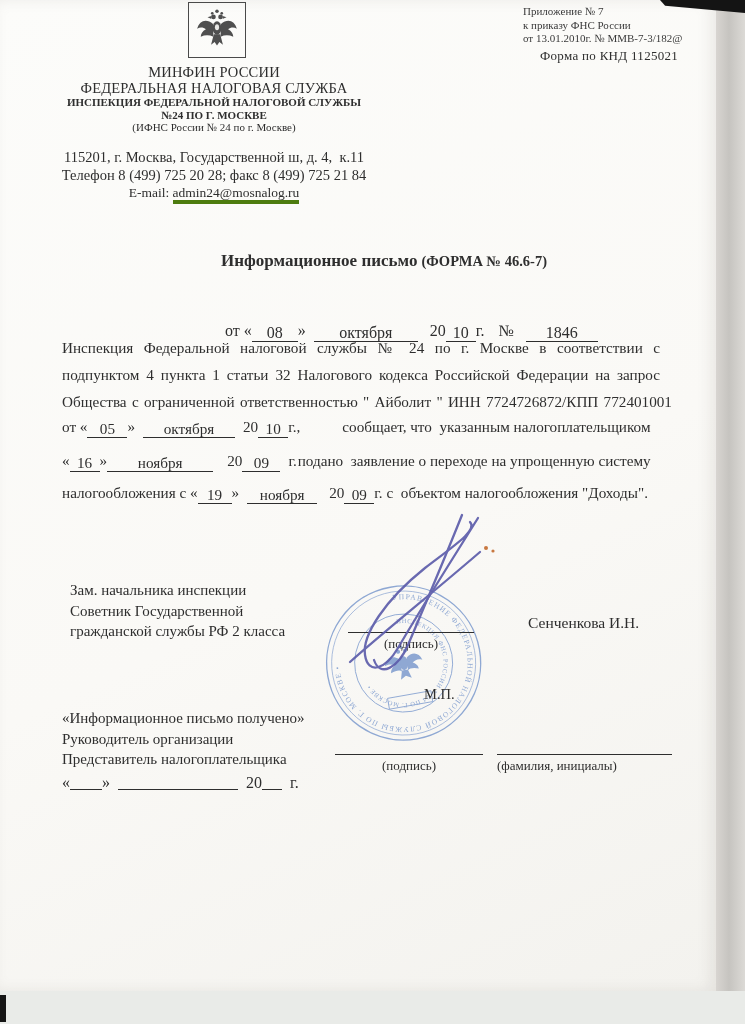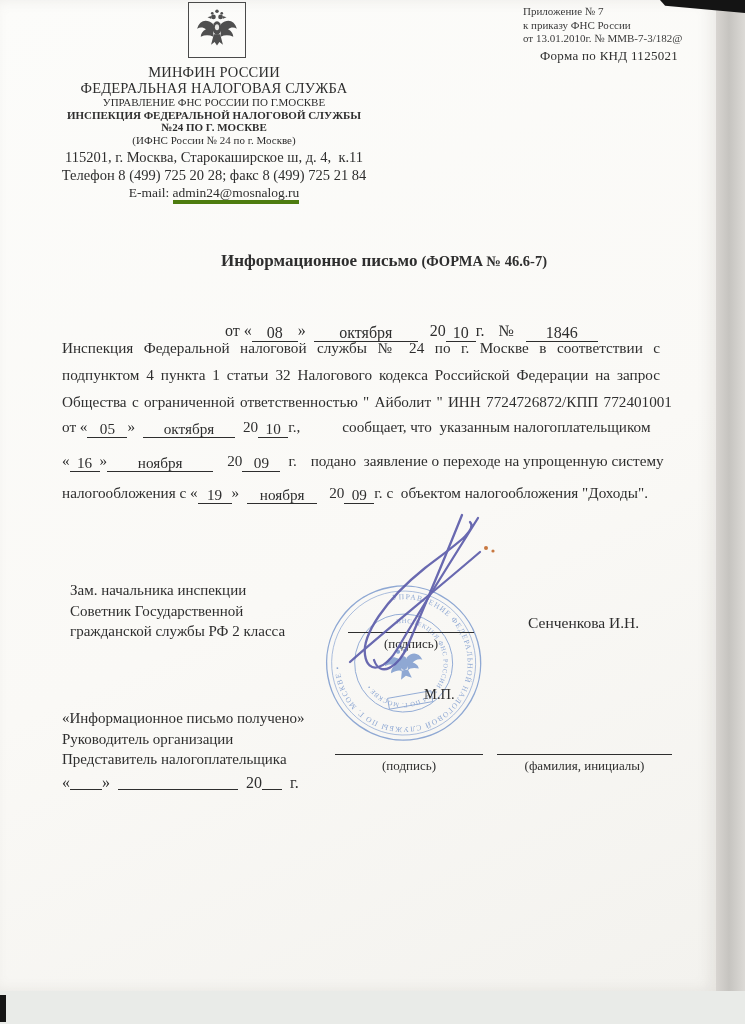--- a/index.html
+++ b/index.html
@@ -63,21 +63,21 @@
   .signer{left:528px;top:614px;font-size:15.5px;}
   .mp{left:424px;top:686px;font-size:14.5px;z-index:4;}
 
   .stamp-svg{left:314px;top:573px;z-index:2;transform:rotate(-10deg);opacity:.85;}
   .signature-svg{left:335px;top:500px;z-index:5;}
 
   .ack{left:62px;top:708px;font-size:15px;line-height:20.5px;}
   .sigline-bl{left:335px;top:754px;width:148px;border-top:1.2px solid #2e2e2e;}
   .sigcap-bl{left:335px;top:758px;width:148px;text-align:center;font-size:13px;}
   .sigline-br{left:497px;top:754px;width:175px;border-top:1.2px solid #2e2e2e;}
-  .sigcap-br{left:497px;top:758px;width:175px;text-align:center;font-size:13px;}
+  .sigcap-br{left:497px;top:758px;width:175px;text-align:left;font-size:13px;}
   .ack-date{left:62px;top:774px;font-size:16px;}
 </style>
 </head>
 <body>
 
 <div class="abs paper"></div>
 <div class="abs edge-strip"></div>
 <div class="abs corner-wedge"></div>
 <div class="abs bottom-band"></div>
 <div class="abs bottom-mark"></div>
@@ -106,28 +106,27 @@
         <path d="M26 37 L34 37 L37.5 50 L33 46.5 L30 51 L27 46.5 L22.5 50 Z"></path>
         <ellipse cx="30" cy="28" rx="2.6" ry="3.8" fill="#e9e9e6"></ellipse>
       </g>
     </svg>
   </span>
 </div>
 
 <div class="abs org">
   <div class="l-big t">МИНФИН РОССИИ</div>
   <div class="l-big t">ФЕДЕРАЛЬНАЯ НАЛОГОВАЯ СЛУЖБА</div>
-  <div class="l-small t">УПРАВЛЕНИЕ ФНС РОССИИ ПО Г.МОСКВЕ</div>
   <div class="l-small l-bold t">ИНСПЕКЦИЯ ФЕДЕРАЛЬНОЙ НАЛОГОВОЙ СЛУЖБЫ</div>
   <div class="l-small l-bold t">№24 ПО Г. МОСКВЕ</div>
   <div class="l-small t">(ИФНС России № 24 по г. Москве)</div>
 </div>
 
 <div class="abs contacts">
-  <div class="c1 t">115201, г. Москва, Старокаширское ш, д. 4,  к.11</div>
+  <div class="c1 t">115201, г. Москва, Государственной ш, д. 4,  к.11</div>
   <div class="c2 t">Телефон 8 (499) 725 20 28; факс 8 (499) 725 21 84</div>
   <div class="c3"><span class="t">E-mail: </span><span class="email-link t">admin24@mosnalog.ru</span></div>
 </div>
 
 <div class="abs doc-title">
   <span class="main t">Информационное письмо</span>
   <span class="form t">(ФОРМА № 46.6-7)</span>
 </div>
 
 <div class="abs dateline">
@@ -136,21 +135,21 @@
 
 <div class="abs bodyline just" style="top:338px">Инспекция Федеральной налоговой службы № 24 по г. Москве  в соответствии с</div>
 <div class="abs bodyline just" style="top:365px">подпунктом 4 пункта 1 статьи 32 Налогового кодекса Российской Федерации на запрос</div>
 <div class="abs bodyline t" style="top:392px;word-spacing:1.5px">Общества с ограниченной ответственностью " Айболит " ИНН 7724726872/КПП 772401001</div>
 
 <div class="abs bodyline" style="top:417px">
   <span class="t">от «</span><span class="blank" style="width:40px">05</span><span class="t dl-gap8">»</span><span class="blank dl-gap8" style="width:92px">октября</span><span class="t">20</span><span class="blank" style="width:30px">10</span><span class="t">г.,</span><span class="t" style="margin-left:42px">сообщает, что  указанным налогоплательщиком</span>
 </div>
 
 <div class="abs bodyline" style="top:451px">
-  <span class="t">«</span><span class="blank" style="width:30px">16</span><span class="t">»</span><span class="blank dl-gap14" style="width:106px">ноября</span><span class="t">20</span><span class="blank dl-gap8" style="width:38px">09</span><span class="t">г.</span><span class="t" style="margin-left:14px">подано  заявление о переходе на упрощенную систему</span>
+  <span class="t">«</span><span class="blank" style="width:30px">16</span><span class="t">»</span><span class="blank dl-gap14" style="width:106px">ноября</span><span class="t">20</span><span class="blank dl-gap8" style="width:38px">09</span><span class="t">г.</span><span class="t" style="margin-left:1px">подано  заявление о переходе на упрощенную систему</span>
 </div>
 
 <div class="abs bodyline" style="top:483px">
   <span class="t">налогообложения с «</span><span class="blank" style="width:34px">19</span><span class="t dl-gap8">»</span><span class="blank dl-gap12" style="width:70px">ноября</span><span class="t">20</span><span class="blank" style="width:30px">09</span><span class="t">г. с  объектом налогообложения "Доходы".</span>
 </div>
 
 <div class="abs signoff">
   <div class="t">Зам. начальника инспекции</div>
   <div class="t">Советник Государственной</div>
   <div class="t">гражданской службы РФ 2 класса</div>

